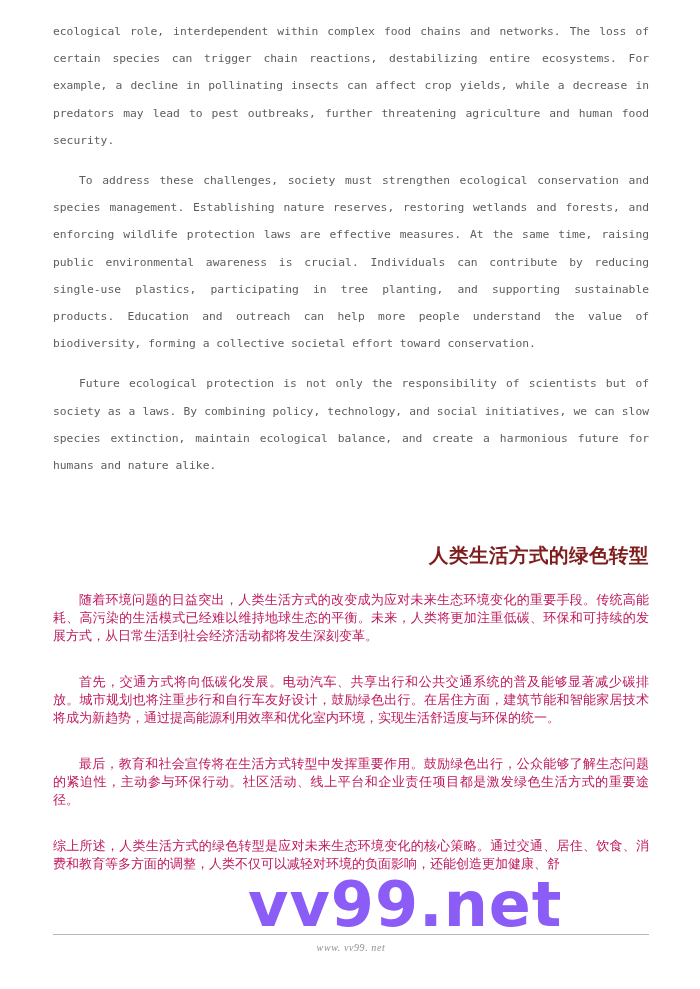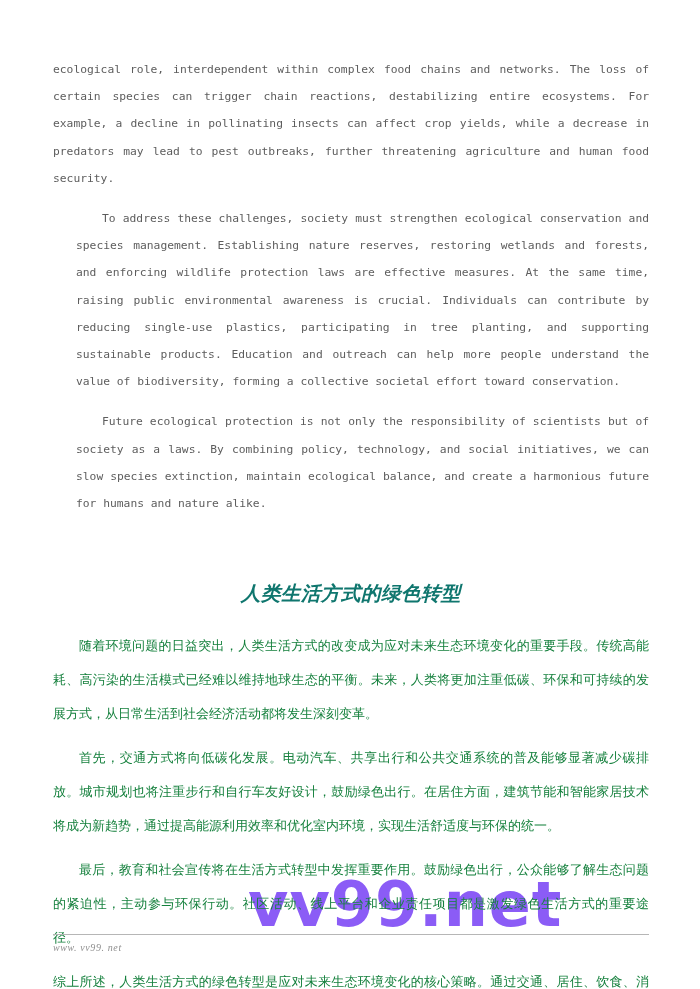--- a/index.html
+++ b/index.html
@@ -42,96 +42,94 @@
   .content {
     position: absolute;
     left: 53px;
     top: 0;
     width: 596px;
     z-index: 2;
   }
 
   
   .en-block {
-    padding-top: 56px;
+    padding-top: 18px;
   }
   p.en {
     margin: 0;
     font-family: "DejaVu Sans Mono", "Liberation Mono", monospace;
     font-size: 11.3px;
     line-height: 27.2px;
     color: #5d5d5d;
     text-align: justify;
     text-justify: inter-word;
     letter-spacing: 0px;
     word-spacing: 0px;
   }
   p.en.indent {
     text-indent: 26px;
   }
   p.en + p.en {
     margin-top: 13px;
-    margin-left: 23px;
   }
 
   
   h1.cn-title {
     margin: 0;
     padding-top: 0;
-    text-align: center;
+    text-align: right;
     font-family: "DejaVu Sans", "Liberation Sans", sans-serif;
     font-weight: bold;
     font-size: 19.5px;
     line-height: 26px;
-    color: #0f766e;
+    color: #7f1d1d;
     letter-spacing: 0.5px;
-    font-style: italic;
   }
   .title-wrap {
     margin-top: 64px;
     margin-bottom: 0;
   }
 
   
   .cn-block {
     margin-top: 22px;
   }
   p.cn {
     margin: 0;
     font-family: "DejaVu Sans", "Liberation Sans", sans-serif;
     font-size: 13px;
-    line-height: 34px;
-    color: #15803d;
+    line-height: 18px;
+    color: #be185d;
     text-align: justify;
     text-justify: inter-ideograph;
     text-indent: 26px;
   }
   p.cn.noindent {
     text-indent: 0;
   }
   p.cn + p.cn {
-    margin-top: 10px;
+    margin-top: 28px;
   }
 
   
   .footer {
     position: absolute;
     left: 53px;
     top: 934px;
     width: 596px;
     z-index: 3;
   }
   .footer-rule {
     width: 100%;
     height: 1px;
     background: #b6b6b6;
   }
   .footer-text {
     margin-top: 7px;
-    text-align: left;
+    text-align: center;
     font-family: "Liberation Serif", serif;
     font-style: italic;
     font-size: 10px;
     letter-spacing: 0.6px;
     color: #8f8f8f;
   }
 </style>
 </head>
 <body>
 

